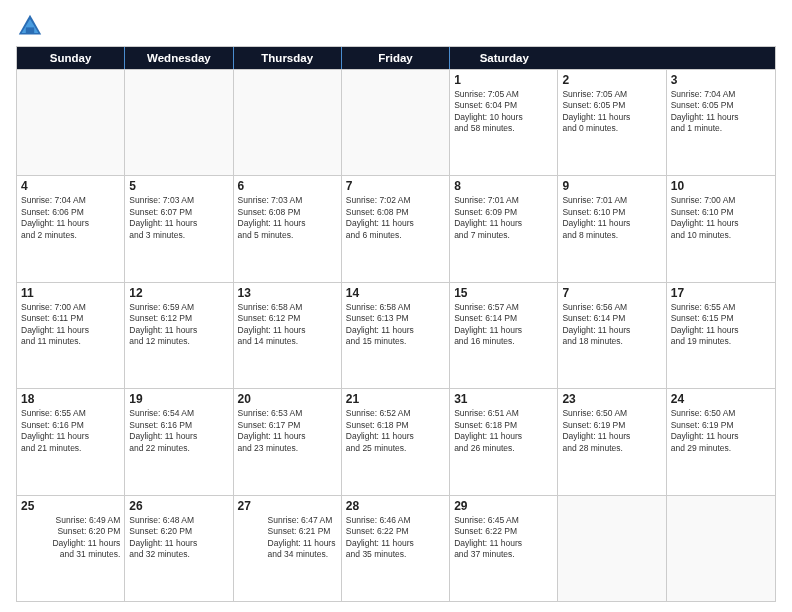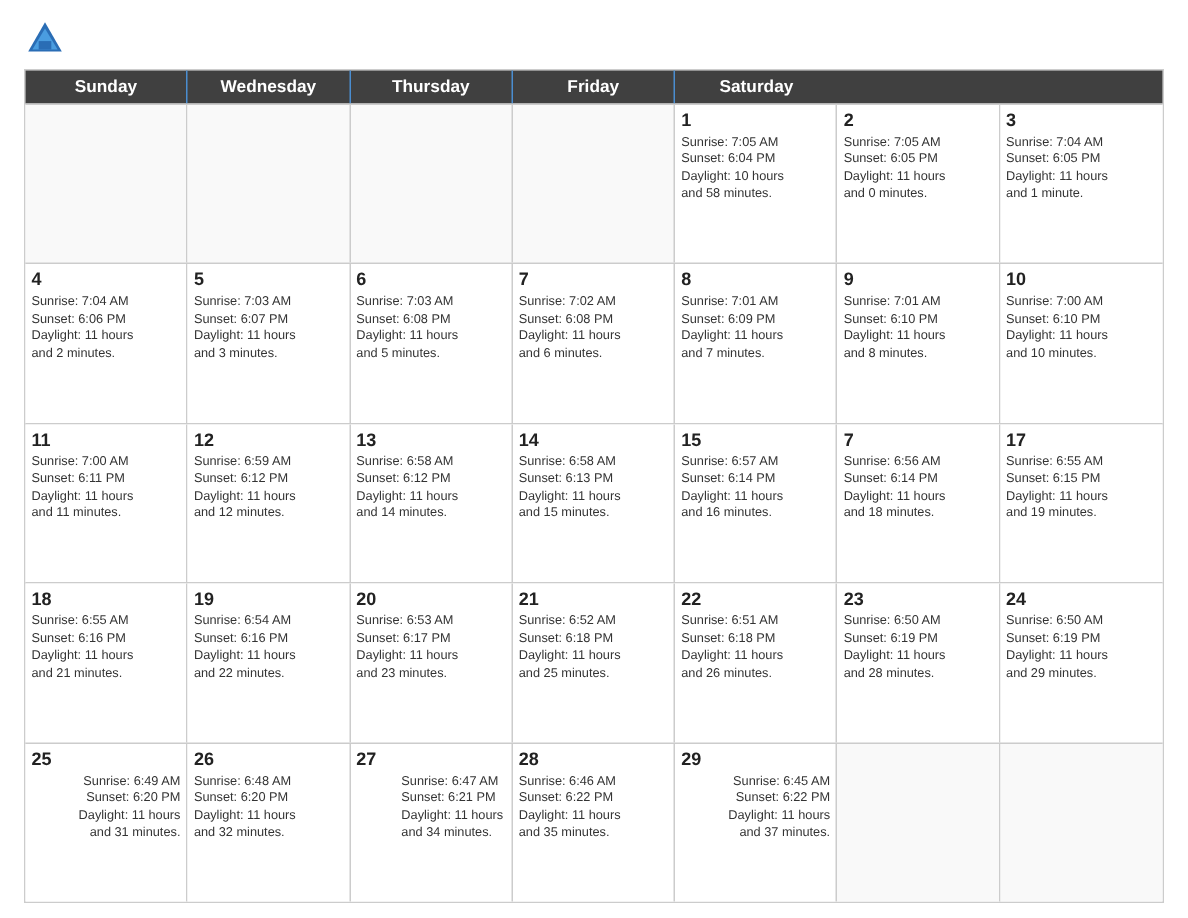--- a/index.html
+++ b/index.html
@@ -62,21 +62,21 @@
     }
     .calendar {
       flex: 1;
       display: flex;
       flex-direction: column;
       border: 1px solid #ccc;
     }
     .cal-header {
       display: grid;
       grid-template-columns: repeat(7, 1fr);
-      background: #404040;
+      background: #0f172a;
     }
     .cal-header-cell {
       color: #fff;
       font-size: 11.5px;
       font-weight: bold;
       text-align: center;
       padding: 5px 2px;
       border-right: 1px solid #4a8dd0;
     }
     .cal-header-cell:last-child { border-right: none; }
@@ -296,21 +296,21 @@
 and 23 minutes.</div>
           </div>
           <div class="cal-cell">
             <div class="day-num">21</div>
             <div class="day-info" style="white-space: pre-line;">Sunrise: 6:52 AM
 Sunset: 6:18 PM
 Daylight: 11 hours
 and 25 minutes.</div>
           </div>
           <div class="cal-cell">
-            <div class="day-num">22</div>
+            <div class="day-num">31</div>
             <div class="day-info" style="white-space: pre-line;">Sunrise: 6:51 AM
 Sunset: 6:18 PM
 Daylight: 11 hours
 and 26 minutes.</div>
           </div>
           <div class="cal-cell">
             <div class="day-num">23</div>
             <div class="day-info" style="white-space: pre-line;">Sunrise: 6:50 AM
 Sunset: 6:19 PM
 Daylight: 11 hours
@@ -348,21 +348,21 @@
           </div>
           <div class="cal-cell">
             <div class="day-num">28</div>
             <div class="day-info" style="white-space: pre-line;">Sunrise: 6:46 AM
 Sunset: 6:22 PM
 Daylight: 11 hours
 and 35 minutes.</div>
           </div>
           <div class="cal-cell">
             <div class="day-num">29</div>
-            <div class="day-info" style="white-space: pre-line; text-align: right;">Sunrise: 6:45 AM
+            <div class="day-info" style="white-space: pre-line;">Sunrise: 6:45 AM
 Sunset: 6:22 PM
 Daylight: 11 hours
 and 37 minutes.</div>
           </div>
           <div class="cal-cell empty"></div>
           <div class="cal-cell empty"></div>
         </div>
       </div>
   </div>
 </div>

